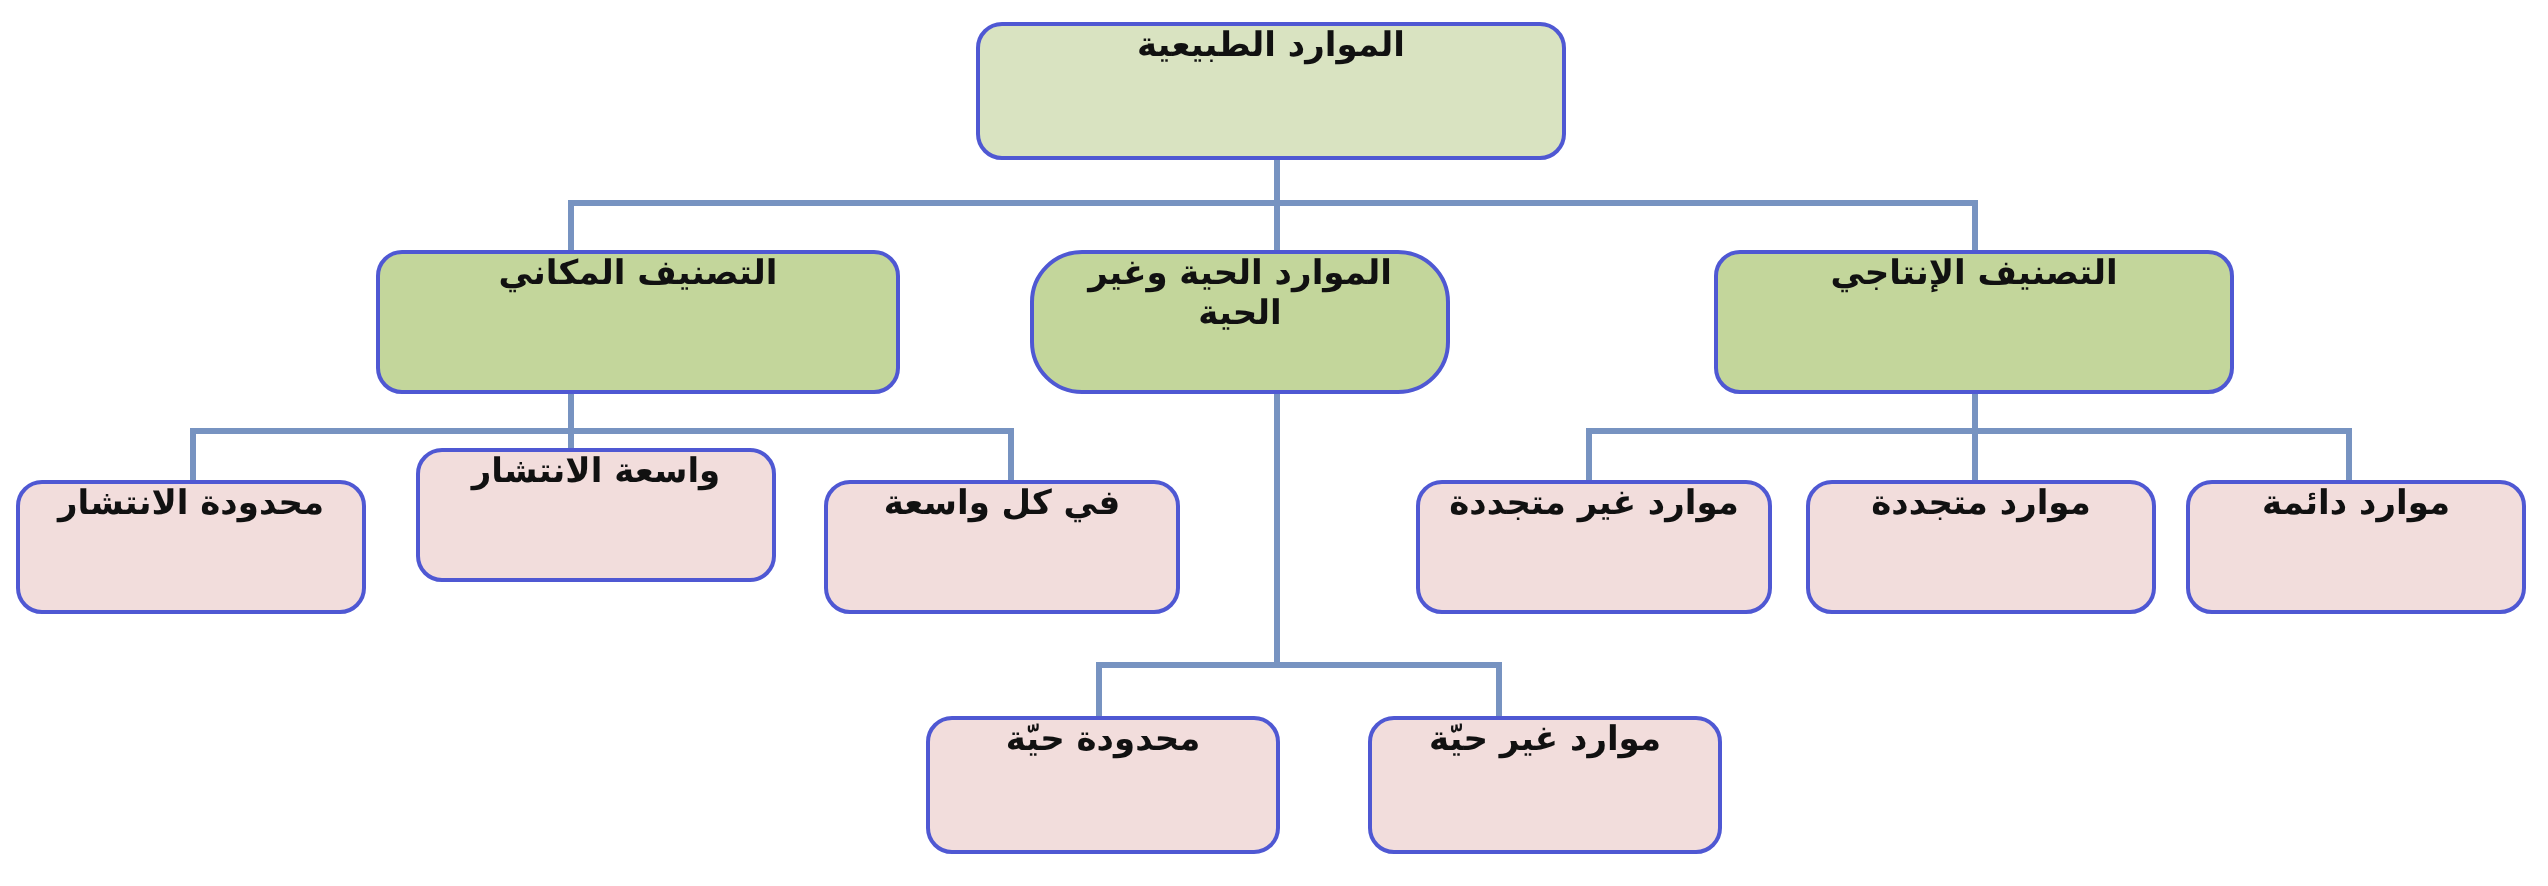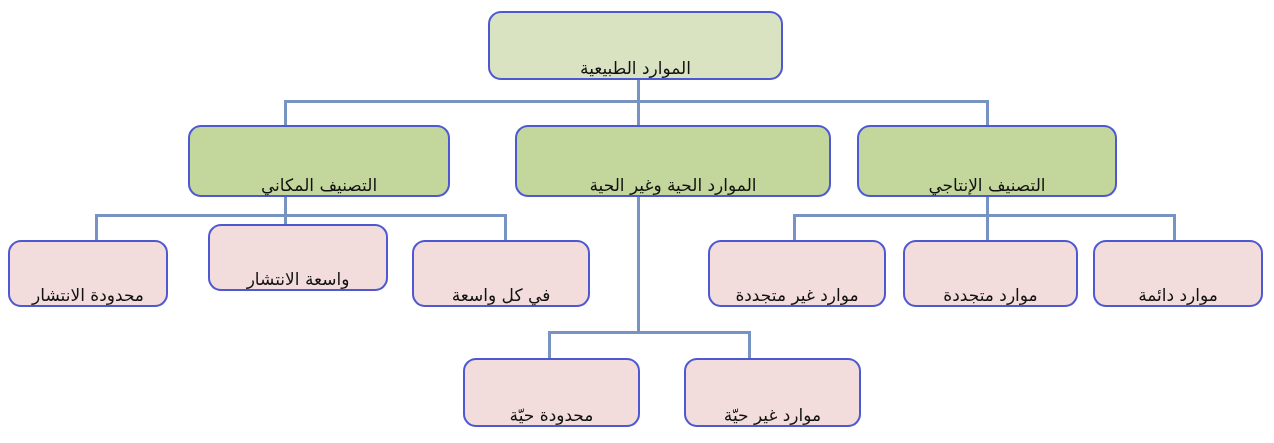--- a/index.html
+++ b/index.html
@@ -14,25 +14,25 @@
     height: 443px;
     background: #ffffff;
     overflow: hidden;
   }
   .node {
     position: absolute;
     box-sizing: border-box;
     border: 2px solid #4f58d3;
     border-radius: 13px;
     display: flex;
-    align-items: flex-end;
+    align-items: flex-start;
     justify-content: center;
     direction: rtl;
     text-align: center;
-    font-weight: normal;
+    font-weight: bold;
     font-size: 17px;
     color: #111111;
     padding: 0 6px;
     z-index: 2;
   }
   .node.root   { background: #d9e3c1; }
   .node.branch { background: #c3d69b; }
   .node.leaf   { background: #f2dddc; }
   .line {
     position: absolute;
@@ -67,28 +67,28 @@
   <div class="line v" style="left:548px; top:331px; height:27px;"></div>
   <div class="line v" style="left:748px; top:331px; height:27px;"></div>
 
   <div class="node root" style="left:488px; top:11px; width:295px; height:69px;">
     <span>الموارد الطبيعية</span>
   </div>
 
   <div class="node branch" style="left:158px; top:125px; width:262px; height:72px;margin-left:30px;">
     <span>التصنيف المكاني</span>
   </div>
-  <div class="node branch" style="left:515px; top:125px; width:316px; height:72px;">
+  <div class="node branch" style="left:515px; top:125px; width:210px; height:72px;border-radius:26px;">
     <span>الموارد الحية وغير الحية</span>
   </div>
   <div class="node branch" style="left:857px; top:125px; width:260px; height:72px;">
     <span>التصنيف الإنتاجي</span>
   </div>
 
-  <div class="node leaf" style="left:8px; top:240px; width:160px; height:67px;">
+  <div class="node leaf" style="left:8px; top:240px; width:175px; height:67px;">
     <span>محدودة الانتشار</span>
   </div>
   <div class="node leaf" style="left:208px; top:224px; width:180px; height:67px;">
     <span>واسعة الانتشار</span>
   </div>
   <div class="node leaf" style="left:412px; top:240px; width:178px; height:67px;">
     <span>في كل واسعة</span>
   </div>
 
   <div class="node leaf" style="left:708px; top:240px; width:178px; height:67px;">

